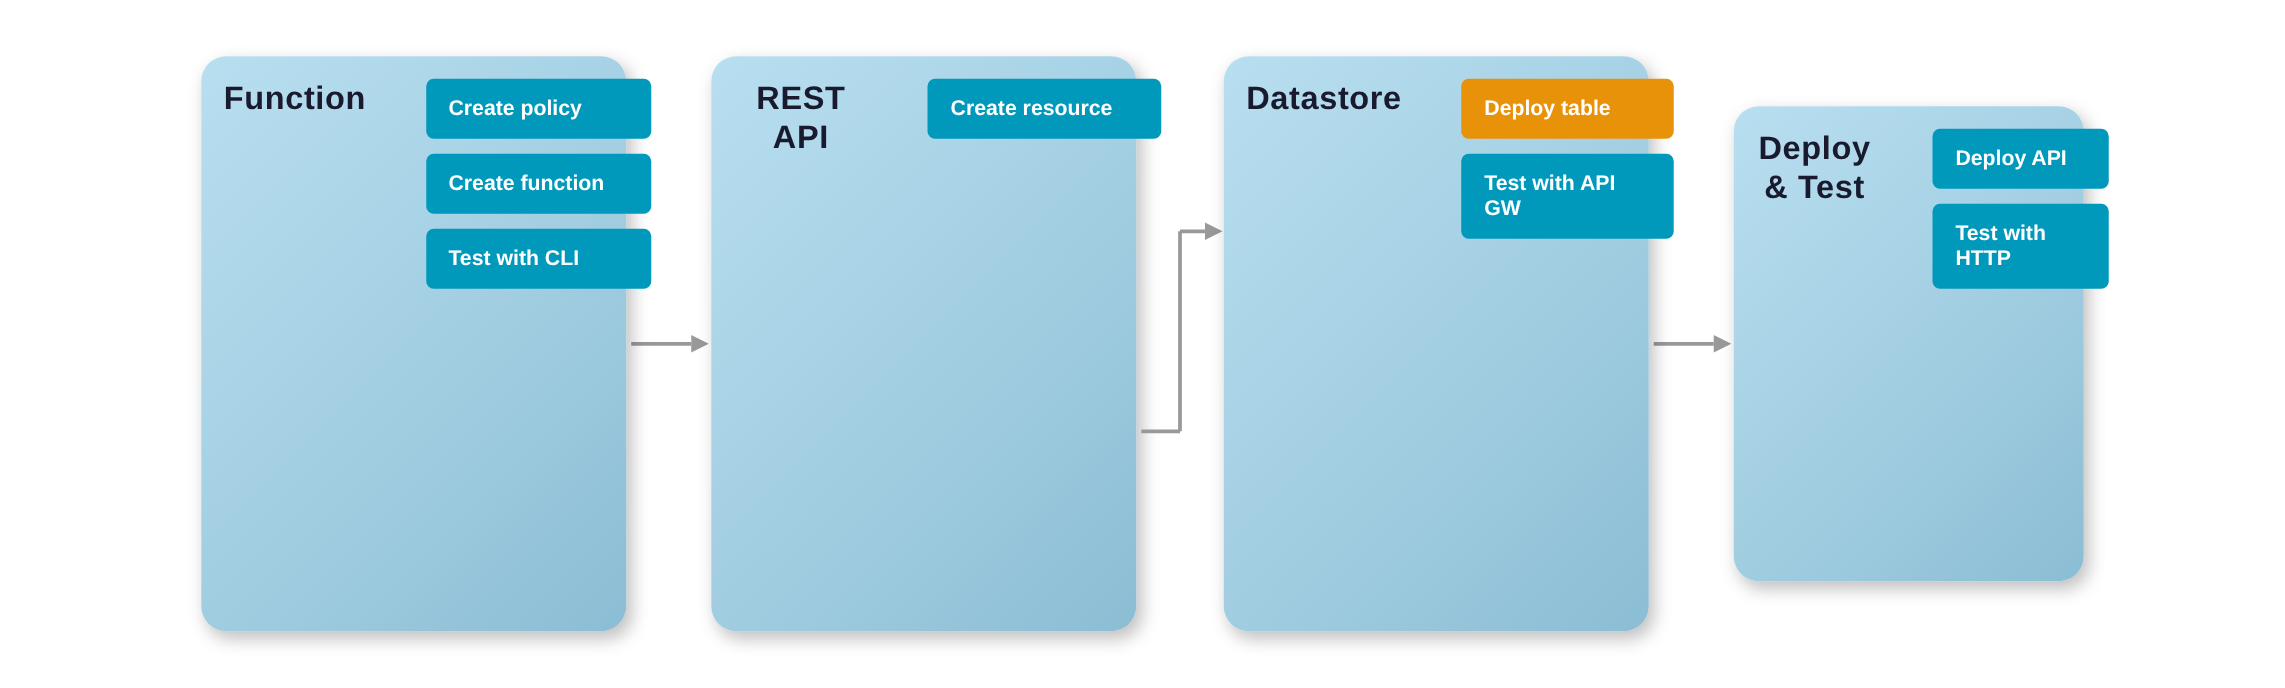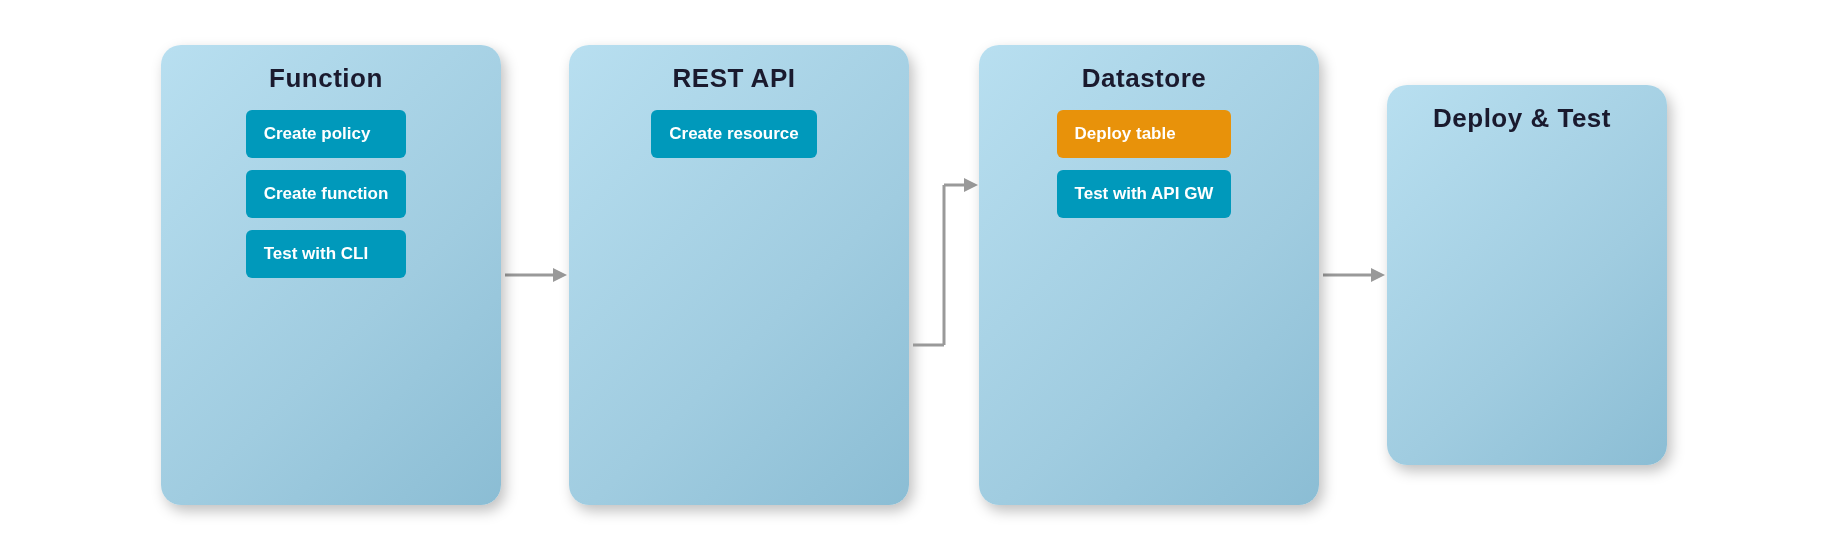--- a/index.html
+++ b/index.html
@@ -23,22 +23,22 @@
       width: 100%;
     }
 
     .panel {
       background: linear-gradient(135deg, #b8dff0 0%, #a0cce0 60%, #8bbdd4 100%);
       border-radius: 20px;
       padding: 18px 28px 22px 18px;
       width: 340px;
       min-height: 460px;
       display: flex;
-      flex-direction: column;
-      align-items: center;
+      flex-direction: row;
+      align-items: flex-start;
       box-shadow: 4px 6px 14px rgba(0,0,0,0.25);
       position: relative;
     }
 
     .panel-title {
       font-size: 26px;
       font-weight: 900;
       color: #1a1a2e;
       text-align: center;
       margin-bottom: 16px;
@@ -55,20 +55,21 @@
       background: #0099bb;
       color: #ffffff;
       font-size: 17px;
       font-weight: 700;
       padding: 14px 18px;
       border-radius: 6px;
       text-align: left;
       cursor: pointer;
       border: none;
       width: 100%;
+      margin-left: 48px;
     }
 
     .btn-item.highlight {
       background: #e8920a;
     }
 
     
     .connector {
       display: flex;
       align-items: center;
@@ -135,14 +136,18 @@
 
   <div class="connector">
     <svg width="68" height="30" viewBox="0 0 68 30">
       <line x1="4" y1="15" x2="52" y2="15" stroke="#999" stroke-width="3"></line>
       <polygon points="52,8 66,15 52,22" fill="#999"></polygon>
     </svg>
   </div>
 
   <div class="panel panel-small">
     <div class="panel-title">Deploy &amp; Test</div>
+    <div class="btn-list">
+      <button class="btn-item">Deploy API</button>
+      <button class="btn-item">Test with HTTP</button>
+    </div>
   </div>
 </div>
 
 </body></html>

